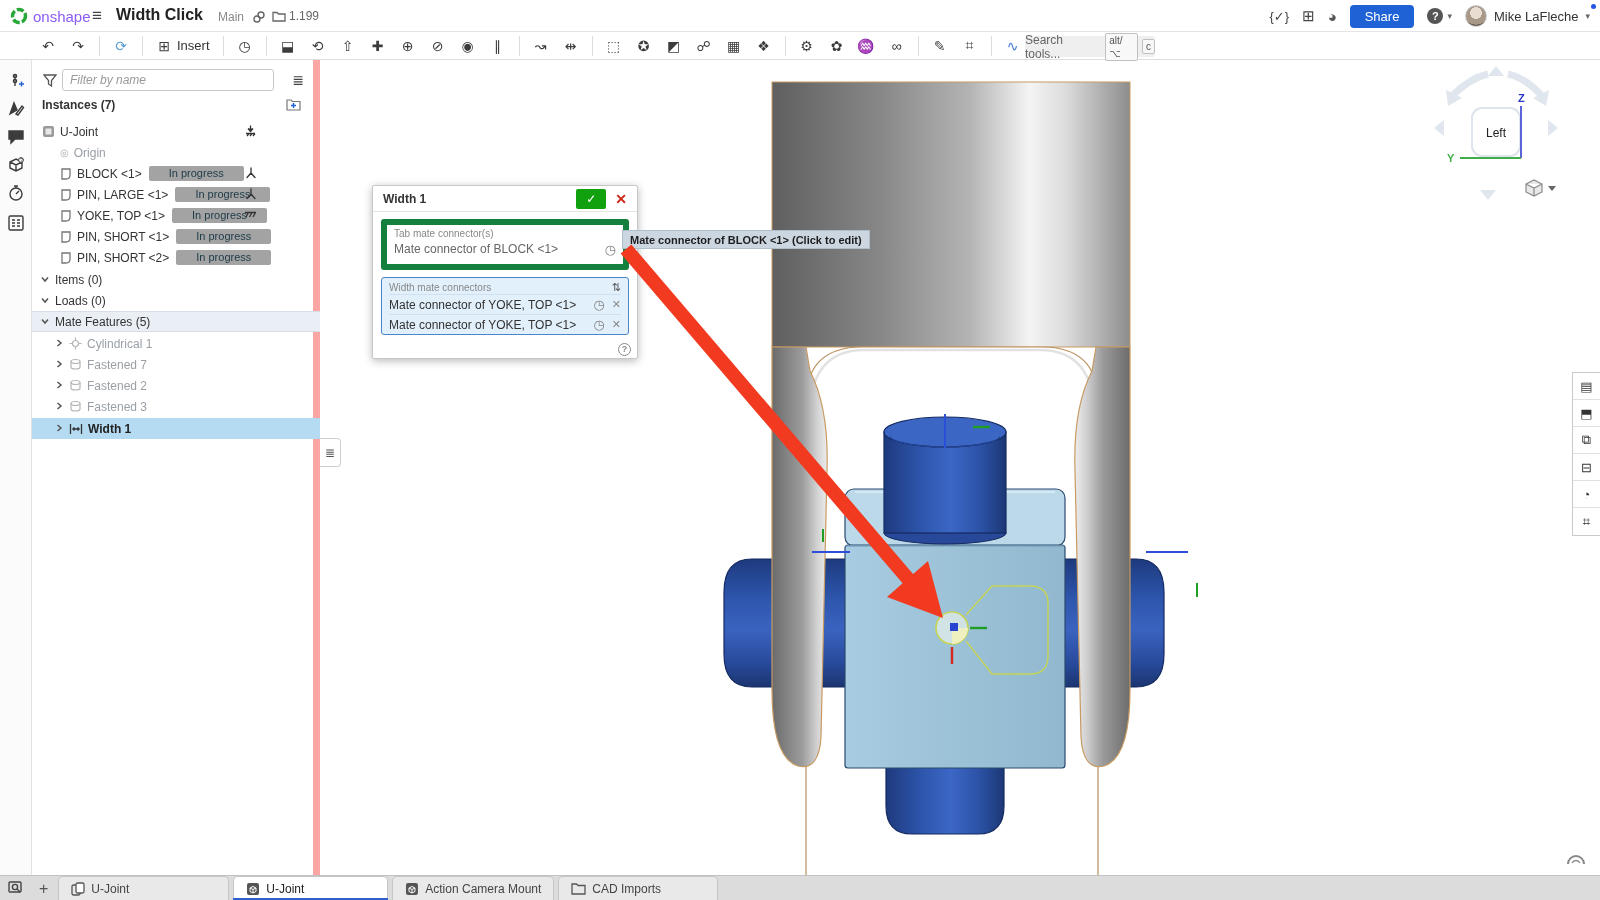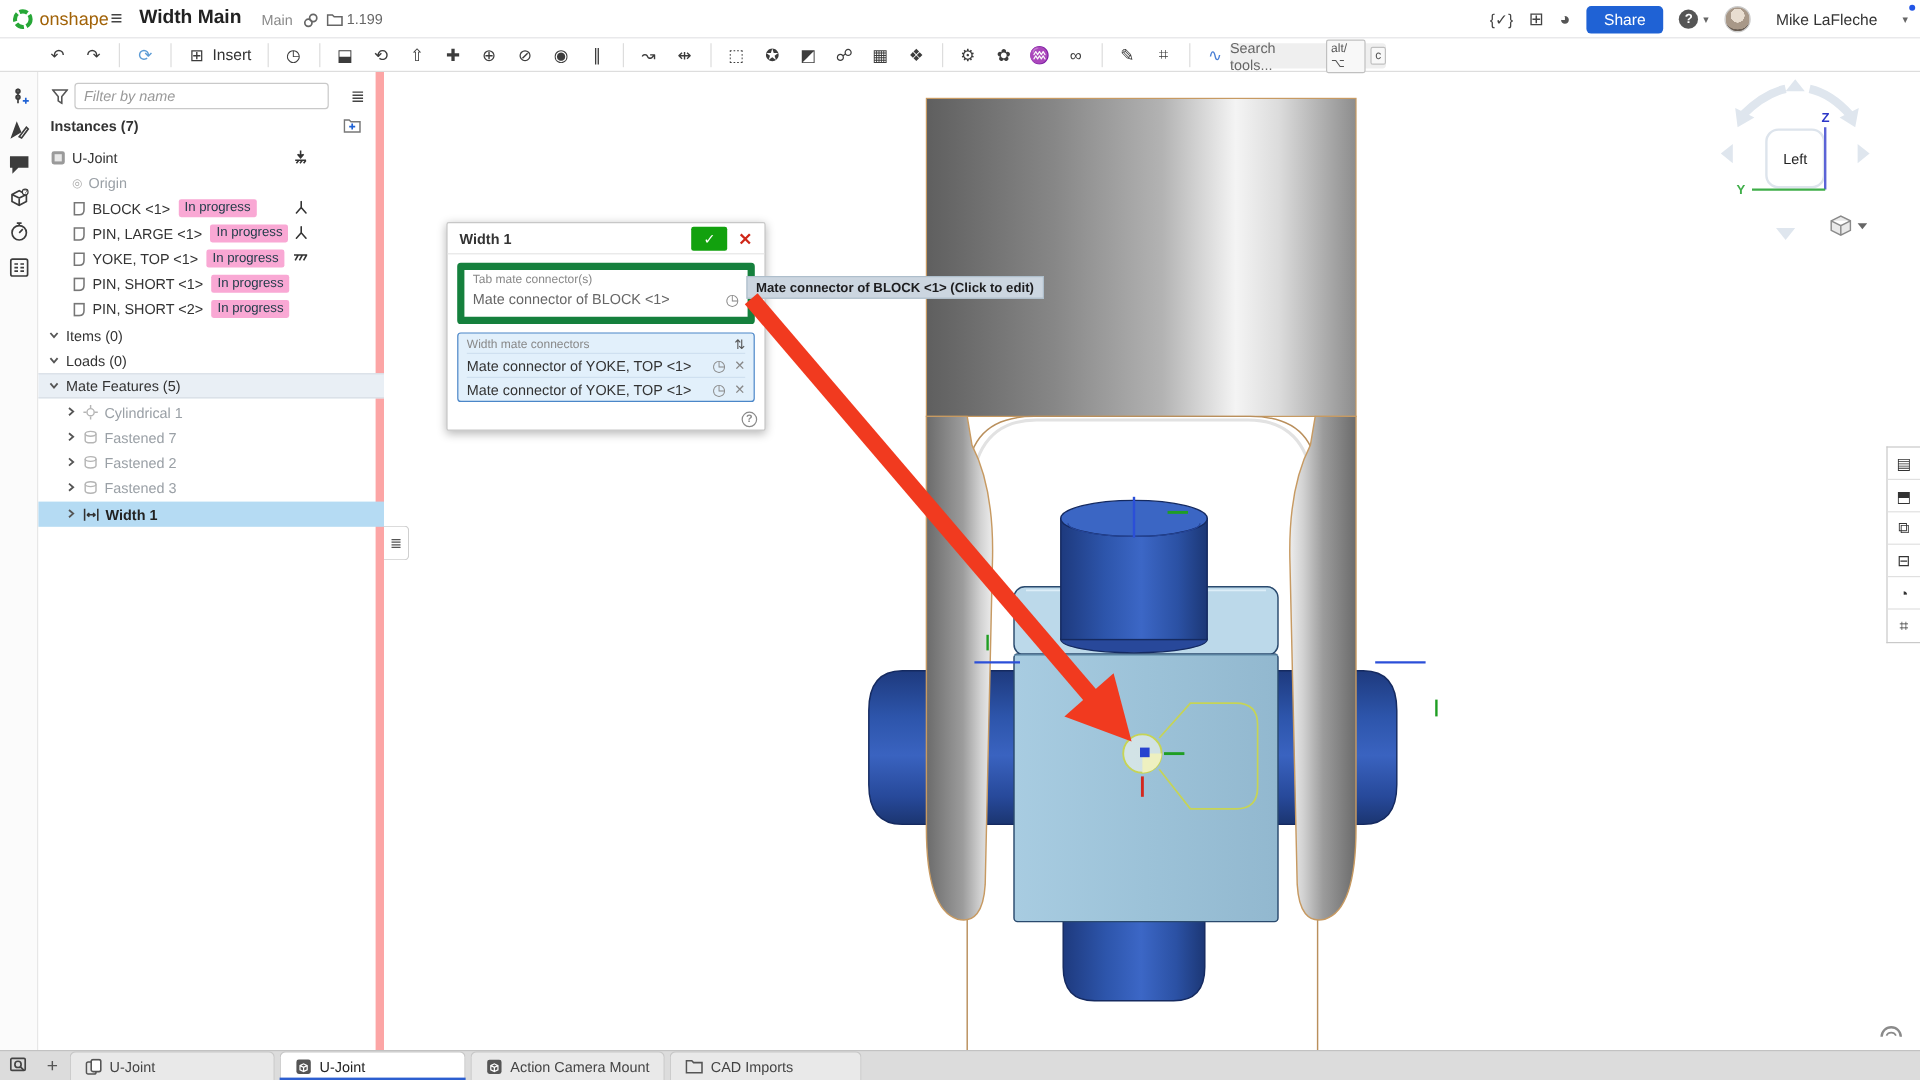--- a/index.html
+++ b/index.html
@@ -1,21 +1,21 @@
 <!DOCTYPE html>
 <html><head>
 <meta charset="utf-8">
 <style>
   * { box-sizing: border-box; margin: 0; padding: 0; }
   html,body { width:1600px; height:900px; overflow:hidden; font-family:"Liberation Sans",sans-serif; background:#fff; }
   .abs { position:absolute; }
 
   
   #topbar { position:absolute; left:0; top:0; width:1600px; height:32px; background:#fff; border-bottom:1px solid #e4e4e6; z-index:10; }
-  .brand-text { font-size:15px; color:#a16207; font-weight:500; }
+  .brand-text { font-size:15px; color:#8b5cf6; font-weight:500; }
   #doc-title { font-size:16px; font-weight:bold; color:#222; }
   #workspace { font-size:12px; color:#8a8a8a; }
   #version-label { font-size:12px; color:#666; }
   .tb-icon { color:#444; font-size:15px; cursor:pointer; }
   #topbar-right { position:absolute; right:10px; top:0; height:32px; display:flex; align-items:center; gap:13px; }
   #share-btn { background:#1f62d5; color:#fff; font-size:13px; padding:4px 15px; border:none; border-radius:4px; cursor:pointer; }
   #help-btn { width:16px; height:16px; border-radius:50%; background:#555; color:#fff; font-size:11px; font-weight:bold; display:flex; align-items:center; justify-content:center; }
   .caret { font-size:9px; color:#666; }
   #avatar { width:22px; height:22px; border-radius:50%; background:radial-gradient(circle at 50% 35%, #e8ddd0 0 35%, #a89888 36% 70%, #6a5f55 71%); border:1px solid #ccc; }
   #user-name { font-size:13px; color:#333; }
@@ -36,21 +36,21 @@
   #left-strip { position:absolute; left:0; top:60px; width:32px; height:815px; background:#fbfbfb; border-right:1px solid #e2e2e2; z-index:8; }
   .strip-icon { position:absolute; left:7px; width:18px; height:18px; cursor:pointer; }
   .strip-icon svg { stroke:#3c3c3c; fill:none; stroke-width:1.4; }
 
   
   #left-panel { position:absolute; left:32px; top:60px; width:288px; height:815px; background:#fff; border-right:7px solid #fca5a5; z-index:8; font-size:12px; color:#333; }
   #filter-input { position:absolute; left:30px; top:9px; width:212px; height:22px; border:1px solid #c9c9c9; border-radius:3px; padding:0 7px; font-size:12px; font-family:"Liberation Sans",sans-serif; }
   #filter-input::placeholder { font-style:italic; color:#999; }
   .trow { position:absolute; left:0; width:288px; height:21px; display:flex; align-items:center; cursor:pointer; }
   .trow .lbl { white-space:nowrap; }
-  .badge { background:#f9a8d4; color:#1d3a47; font-size:11px; padding:0 5px; margin-left:7px; border-radius:2px; line-height:15px; }
+  .badge { background:#a3a3a3; color:#1d3a47; font-size:11px; padding:0 20px; margin-left:7px; border-radius:2px; line-height:15px; }
   .row-right-icon { position:absolute; right:63px; top:4px; }
   .gray { color:#9aa0a6; }
   .sect-hl { background:#e9eff5; border-top:1px solid #d7dee5; border-bottom:1px solid #d7dee5; }
   .sel-hl { background:#b5dbf3; }
   .chev { margin:0 5px 0 8px; flex:0 0 auto; }
   .chev svg { stroke:#555; fill:none; stroke-width:1.5; }
   .mini-icon { margin-right:5px; flex:0 0 auto; display:flex; }
   #panel-flyout { position:absolute; left:320px; top:438px; width:21px; height:29px; background:#fff; border:1px solid #cfcfcf; border-left:none; border-radius:0 4px 4px 0; z-index:9; display:flex; align-items:center; justify-content:center; color:#555; font-size:12px; cursor:pointer; }
 
   
@@ -96,41 +96,41 @@
 </style>
 </head>
 <body>
 
 <div id="topbar">
   <svg class="abs" style="left:10px;top:7px" width="18" height="18" viewBox="0 0 18 18">
     <circle cx="9" cy="9" r="6.5" fill="none" stroke="#27a737" stroke-width="3.4" stroke-dasharray="7 2.2"></circle>
   </svg>
   <span class="abs brand-text" style="left:33px;top:8px">onshape</span>
   <span class="abs tb-icon" style="left:92px;top:6px;font-size:17px">≡</span>
-  <span class="abs" id="doc-title" style="left:116px;top:6px">Width Main</span>
+  <span class="abs" id="doc-title" style="left:116px;top:6px">Width Click</span>
   <span class="abs" id="workspace" style="left:218px;top:10px">Main</span>
   <svg class="abs" style="left:252px;top:10px" width="14" height="14" viewBox="0 0 14 14">
     <circle cx="5" cy="9" r="3" fill="none" stroke="#666" stroke-width="1.4"></circle>
     <circle cx="9" cy="5" r="3" fill="none" stroke="#666" stroke-width="1.4"></circle>
   </svg>
   <svg class="abs" style="left:272px;top:10px" width="14" height="12" viewBox="0 0 14 12">
     <path d="M1,2.5 H5 L6.5,4 H13 V11 H1 Z" fill="none" stroke="#666" stroke-width="1.3"></path>
   </svg>
   <span class="abs" id="version-label" style="left:289px;top:9px">1.199</span>
 
   <div id="topbar-right">
     <span class="tb-icon" style="font-size:13px">{✓}</span>
     <span class="tb-icon">⊞</span>
     <span class="tb-icon" style="color:#555">◕</span>
     <button id="share-btn">Share</button>
     <span style="display:flex;align-items:center;gap:4px">
       <span id="help-btn">?</span>
       <span class="caret">▾</span>
     </span>
-    <span style="display:flex;align-items:center;gap:21px">
+    <span style="display:flex;align-items:center;gap:7px">
       <span id="avatar"></span>
       <span id="user-name">Mike LaFleche</span>
       <span class="caret">▾</span>
     </span>
   </div>
   <span id="notif-dot"></span>
 </div>
 
 <div id="toolbar">
   <span class="tool-btn">↶</span>

